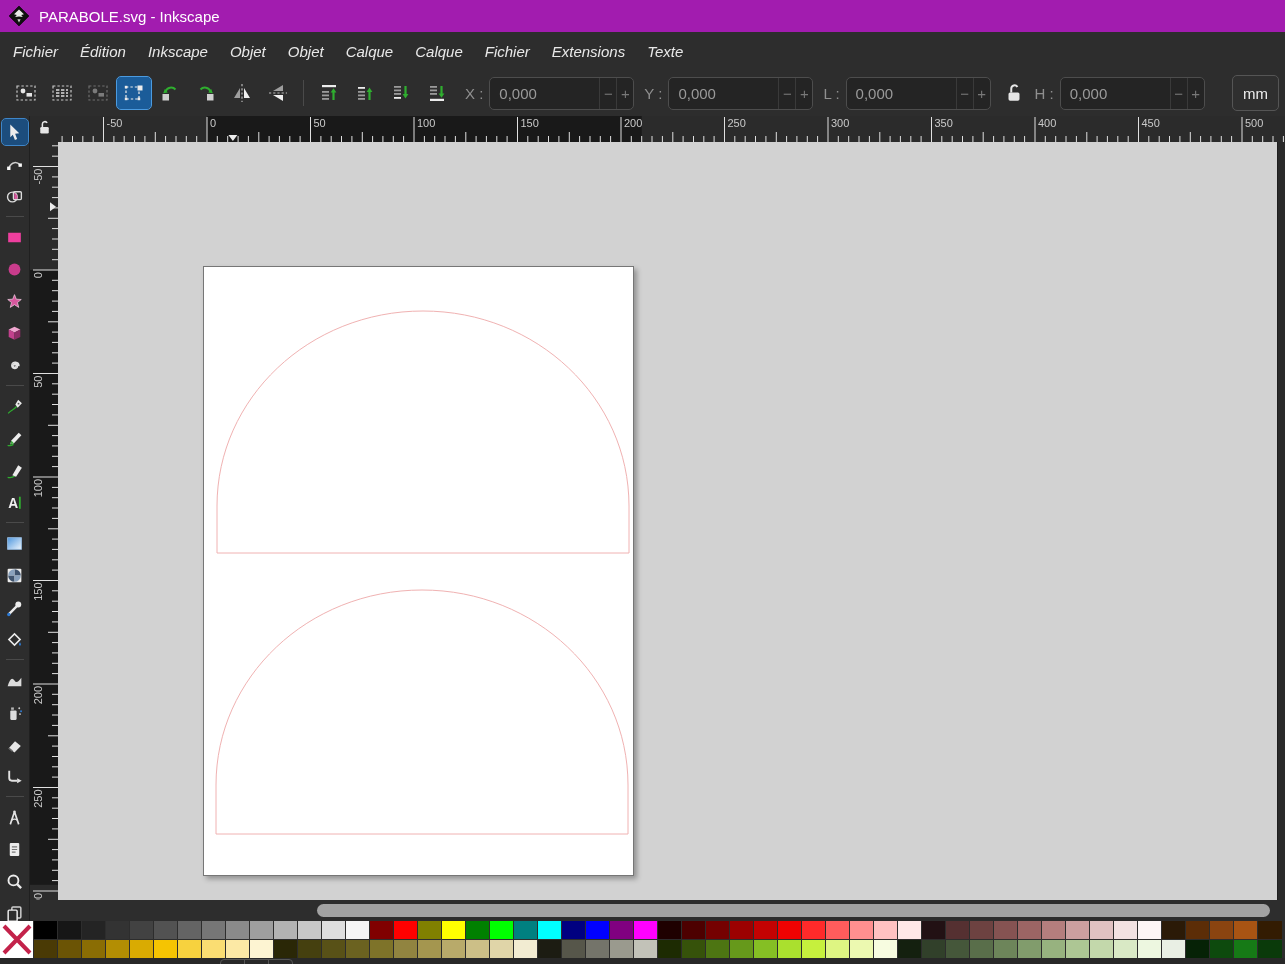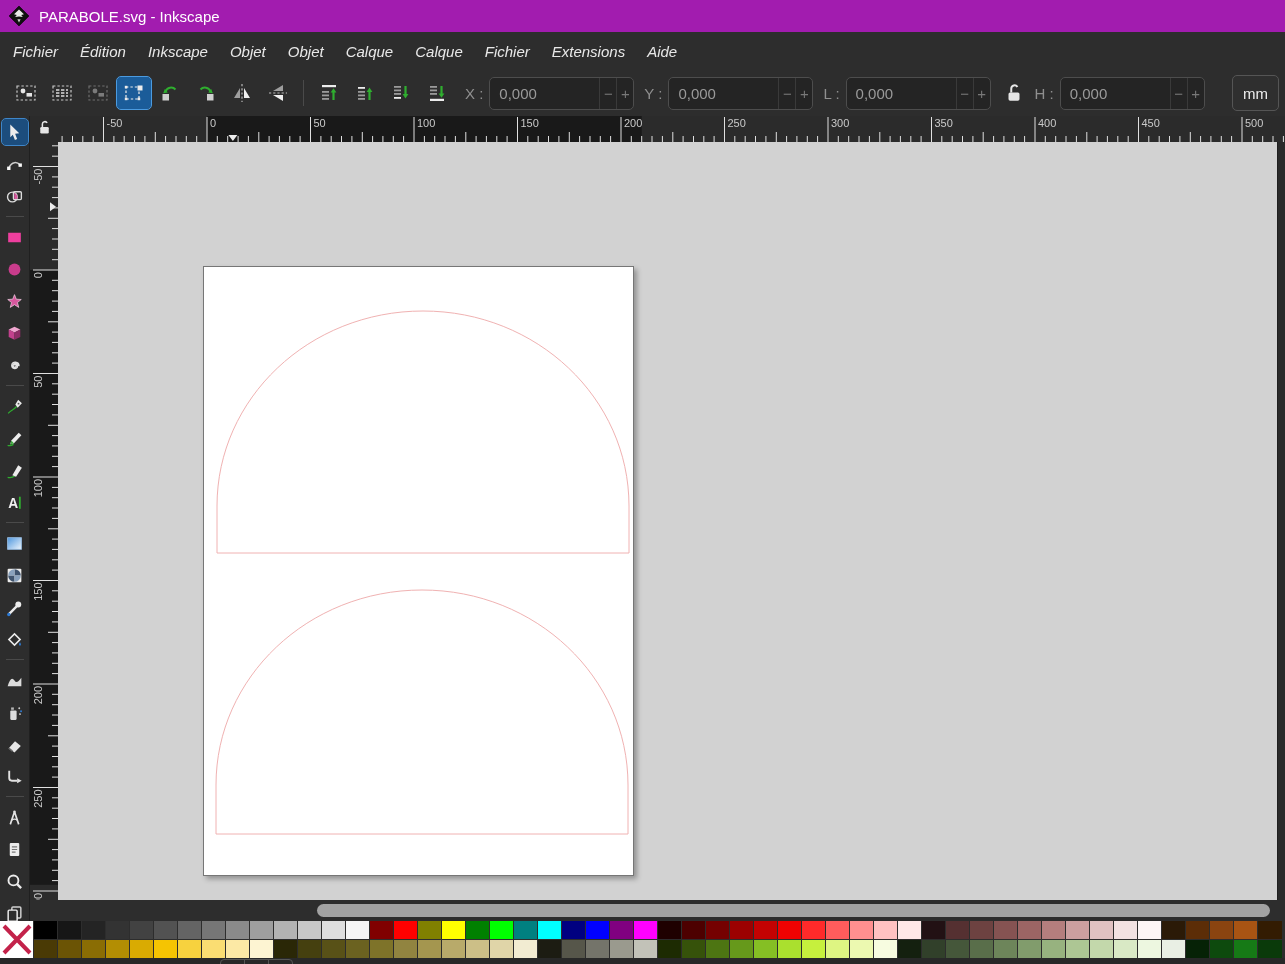--- a/index.html
+++ b/index.html
@@ -90,21 +90,21 @@
   <div class="menubar">
       <span class="menu-item">Fichier</span>
       <span class="menu-item">Édition</span>
       <span class="menu-item">Inkscape</span>
       <span class="menu-item">Objet</span>
       <span class="menu-item">Objet</span>
       <span class="menu-item">Calque</span>
       <span class="menu-item">Calque</span>
       <span class="menu-item">Fichier</span>
       <span class="menu-item">Extensions</span>
-      <span class="menu-item">Aide</span>
+      <span class="menu-item">Texte</span>
     </div>
 
   <div class="toolbar">
     <span id="tb-buttons" style="display:flex;align-items:center;">
         <span class="tb-btn">
           <svg viewBox="0 0 22 22">
             <rect x="2" y="4" width="18" height="14" fill="none" stroke="#c9c9c9" stroke-width="1.2" stroke-dasharray="2.4 2"></rect>
             <circle cx="8" cy="9" r="2.4" fill="#e6e6e6"></circle>
             <rect x="11.5" y="11" width="5.5" height="3.6" fill="#e6e6e6"></rect>
           </svg>

